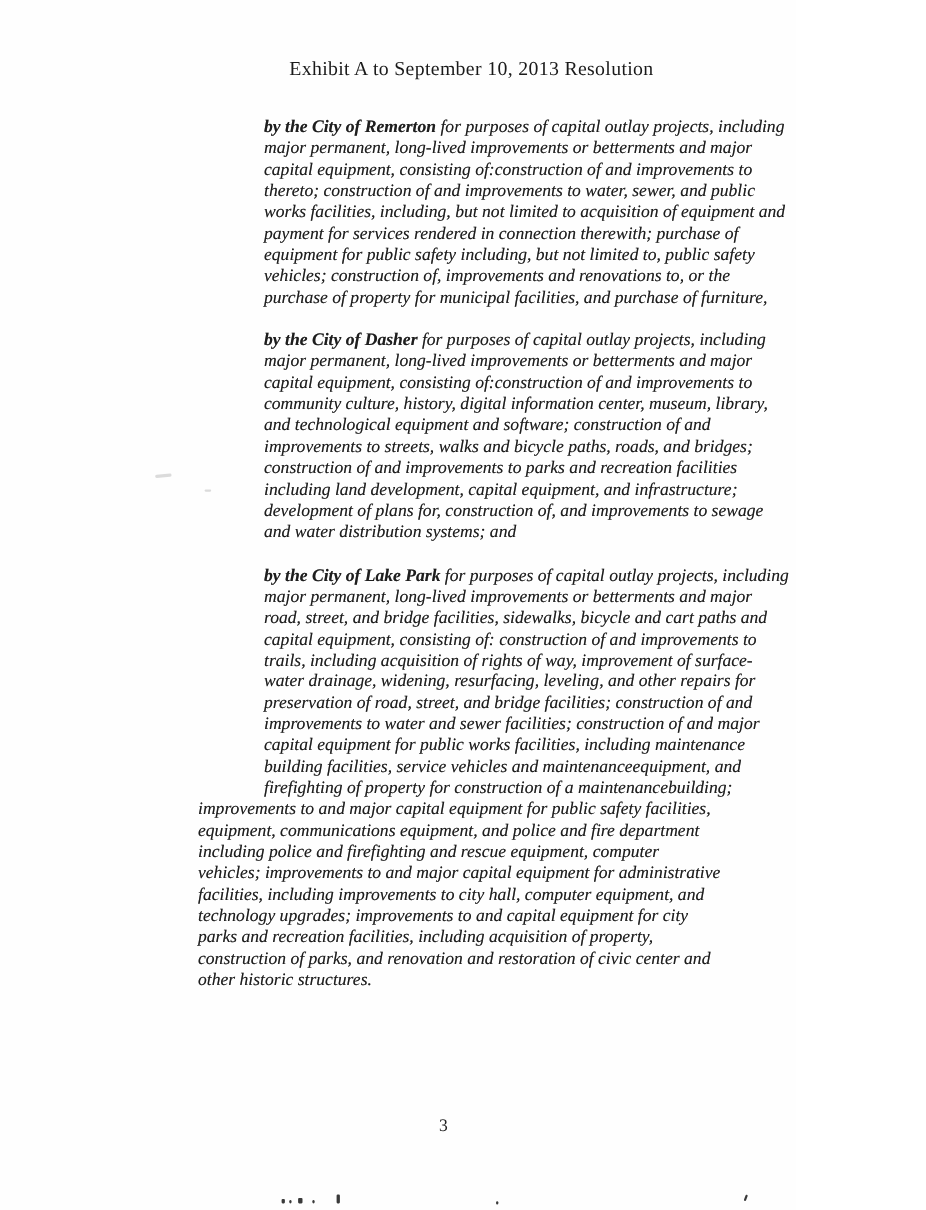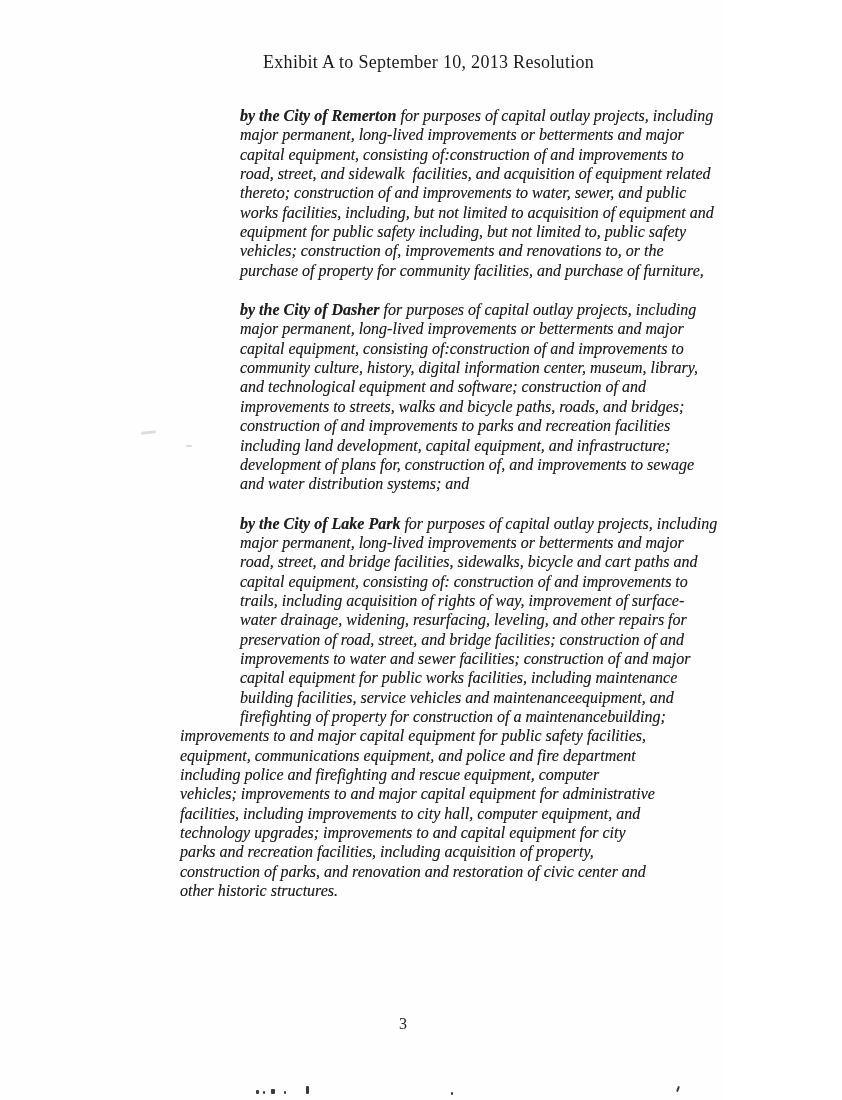--- a/index.html
+++ b/index.html
@@ -79,26 +79,26 @@
   <div class="doc-header">Exhibit A to September 10, 2013 Resolution</div>
 
   <div class="smudge smudge-1"></div>
   <div class="smudge smudge-2"></div>
 
   <div class="content">
     <div class="para indent">
         <div class="line"><b>by the City of Remerton</b> for purposes of capital outlay projects, including</div>
         <div class="line">major permanent, long-lived improvements or betterments and major</div>
         <div class="line">capital equipment, consisting of:construction of and improvements to</div>
-        <div class="line">road, street, and sidewalk  facilities, and acquisition of equipment related</div>
         <div class="line">thereto; construction of and improvements to water, sewer, and public</div>
         <div class="line">works facilities, including, but not limited to acquisition of equipment and</div>
+        <div class="line">payment for services rendered in connection therewith; purchase of</div>
         <div class="line">equipment for public safety including, but not limited to, public safety</div>
         <div class="line">vehicles; construction of, improvements and renovations to, or the</div>
-        <div class="line">purchase of property for community facilities, and purchase of furniture,</div>
+        <div class="line">purchase of property for municipal facilities, and purchase of furniture,</div>
       </div>
     <div class="para indent gap-above">
         <div class="line"><b>by the City of Dasher</b> for purposes of capital outlay projects, including</div>
         <div class="line">major permanent, long-lived improvements or betterments and major</div>
         <div class="line">capital equipment, consisting of:construction of and improvements to</div>
         <div class="line">community culture, history, digital information center, museum, library,</div>
         <div class="line">and technological equipment and software; construction of and</div>
         <div class="line">improvements to streets, walks and bicycle paths, roads, and bridges;</div>
         <div class="line">construction of and improvements to parks and recreation facilities</div>
         <div class="line">including land development, capital equipment, and infrastructure;</div>

